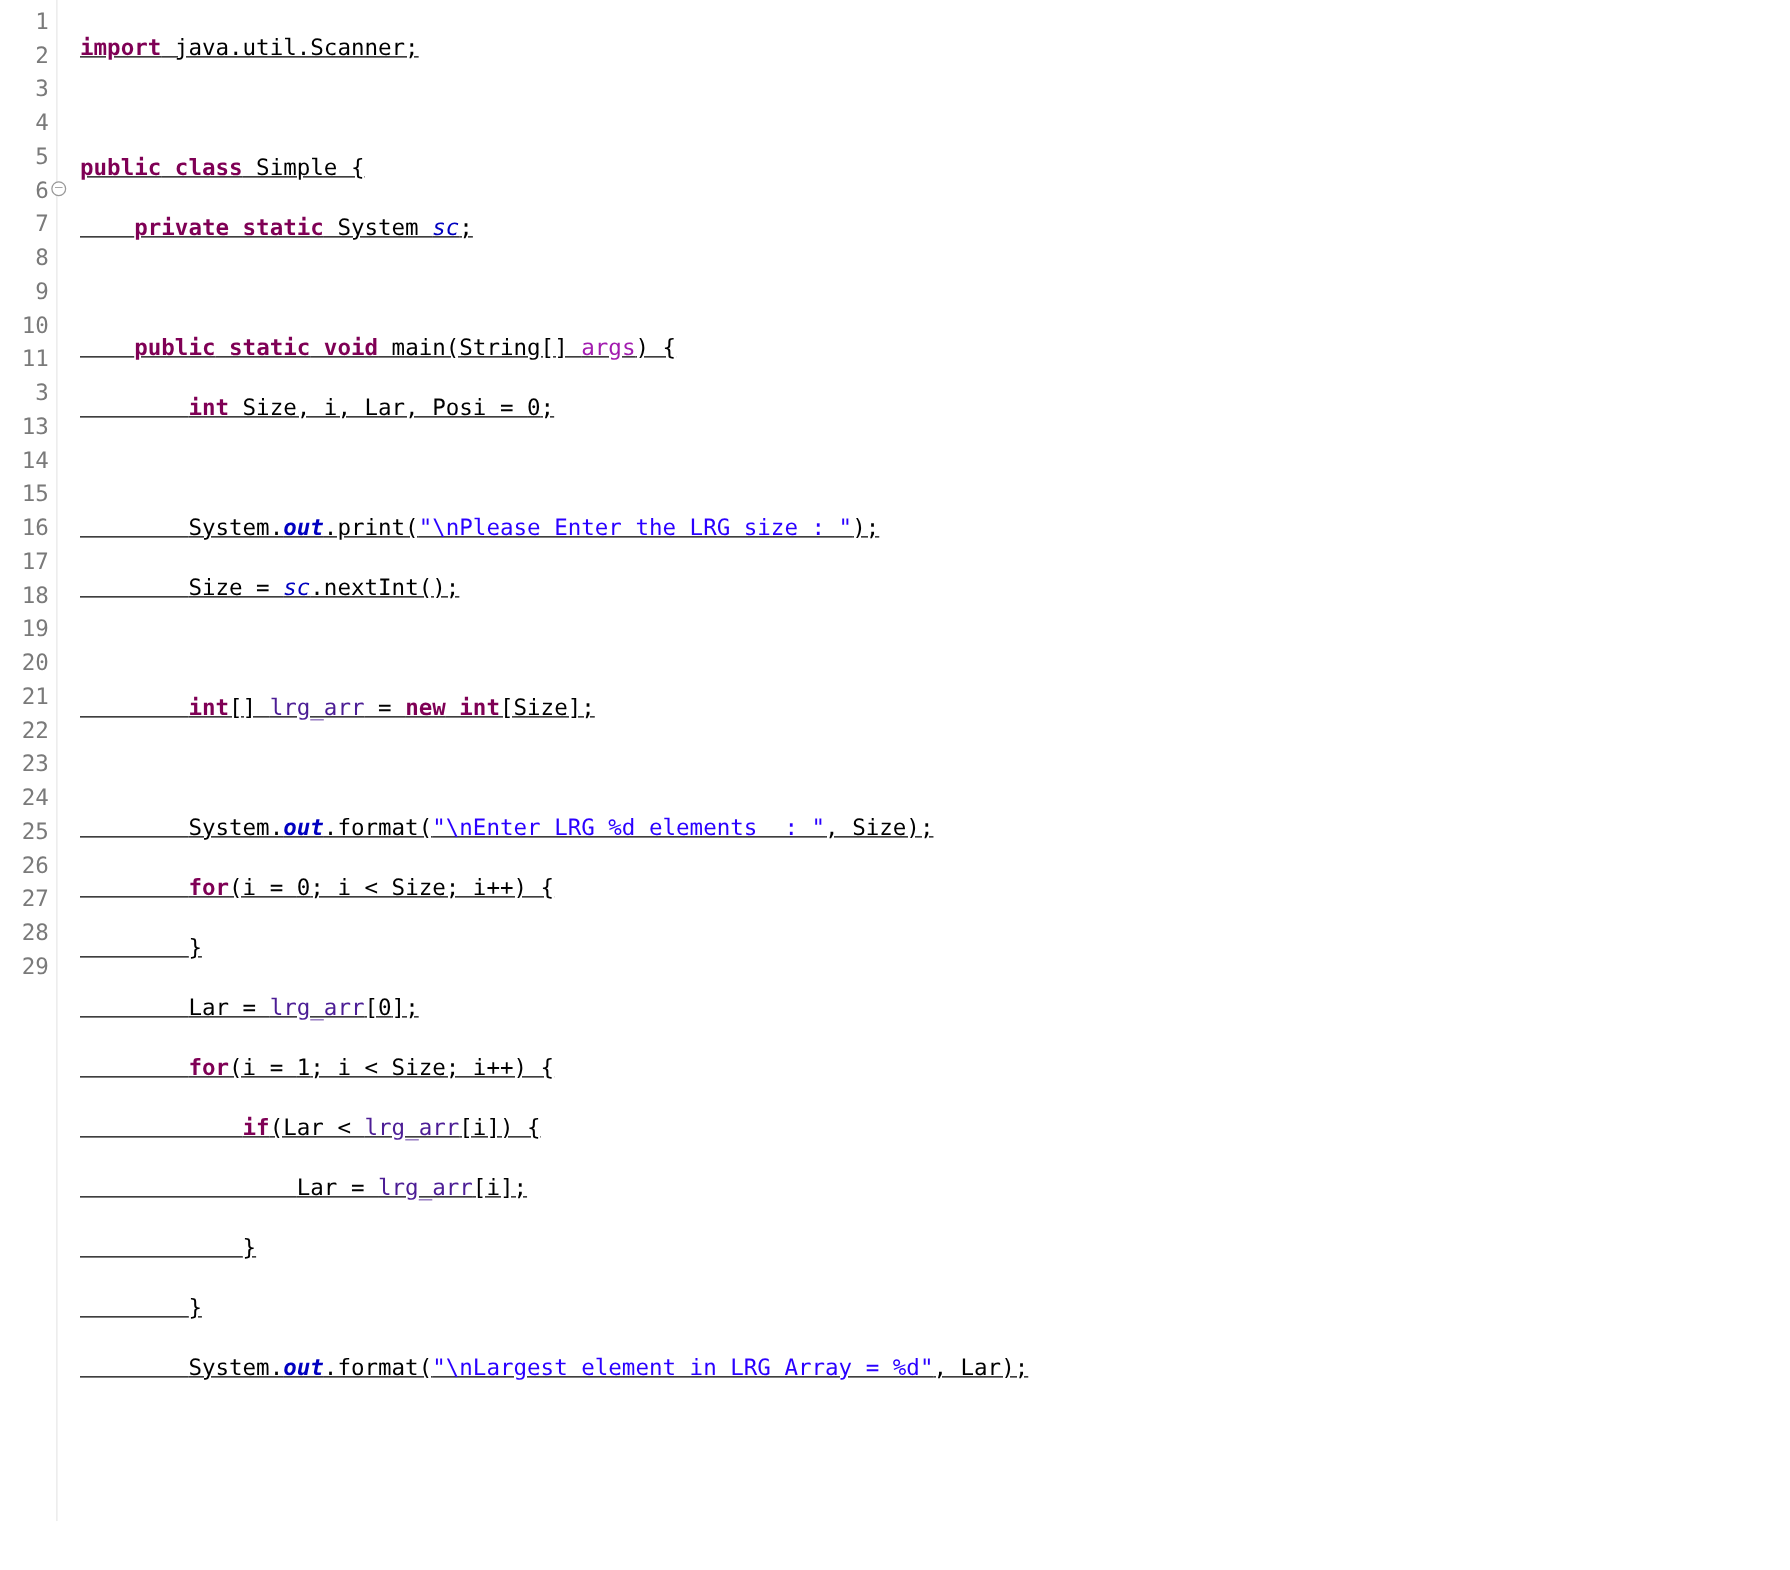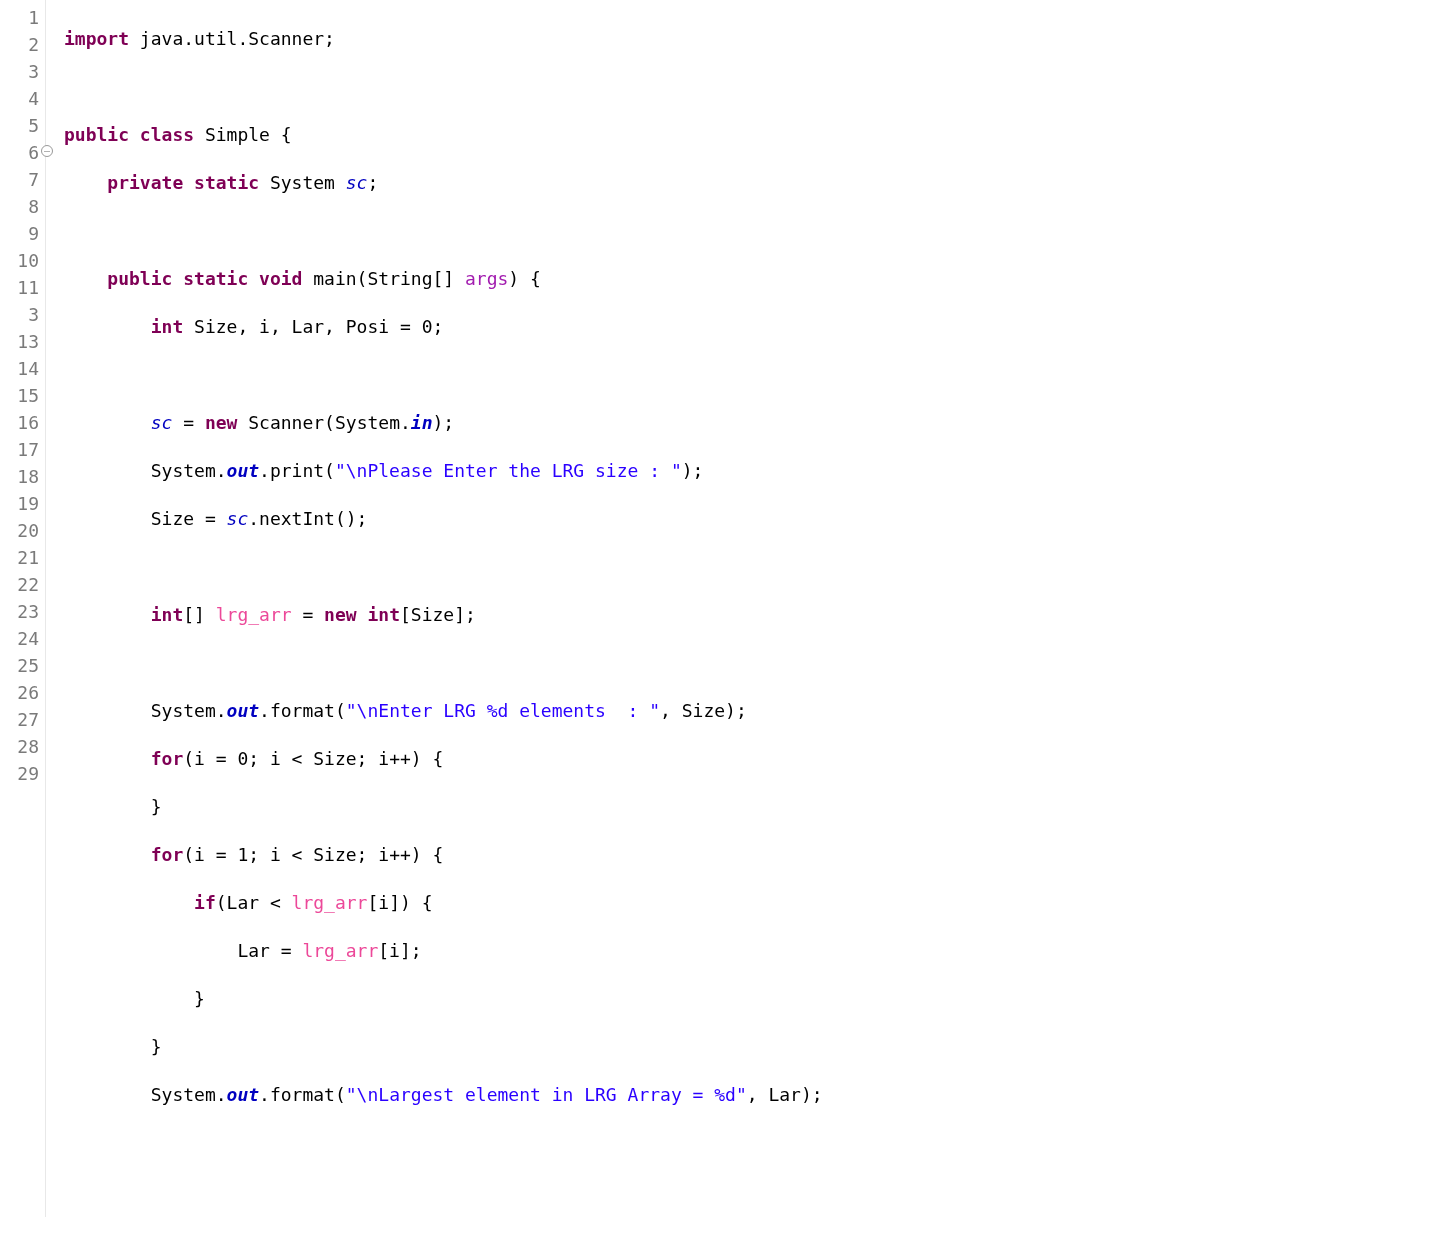--- a/index.html
+++ b/index.html
@@ -45,27 +45,28 @@
     color: #999;
   }
   .code {
     padding: 4px 0 4px 18px;
     flex: 1;
     white-space: pre;
   }
   .code .line {
     height: 27px;
     line-height: 27px;
+    text-decoration: underline;
   }
   .kw { color: #7f0055; font-weight: bold; }
   .str { color: #2a00ff; }
   .field { color: #0000c0; font-style: italic; }
   .staticf { color: #0000c0; font-style: italic; font-weight: bold; }
   .param { color: #a21caf; }
-  .var { color: #ec4899; }
+  .var { color: #4c1d95; }
   .num { color: #000; }
 </style>
 </head>
 <body>
 
 <div class="editor">
   <div class="gutter">
     <div class="ln">1</div>
     <div class="ln">2</div>
     <div class="ln">3</div>
@@ -99,29 +100,29 @@
 
   <div class="code">
 <div class="line"><span class="kw">import</span><span> java.util.Scanner;</span></div>
 <div class="line"></div>
 <div class="line"><span class="kw">public</span><span class="kw"> class</span><span> Simple {</span></div>
 <div class="line">    <span class="kw">private</span><span class="kw"> static</span><span> System </span><span class="field">sc</span><span>;</span></div>
 <div class="line"></div>
 <div class="line">    <span class="kw">public</span><span class="kw"> static</span><span class="kw"> void</span><span> main(String[] </span><span class="param">args</span><span>) {</span></div>
 <div class="line">        <span class="kw">int</span><span> Size, i, Lar, Posi = </span><span class="num">0</span><span>;</span></div>
 <div class="line"></div>
-<div class="line">        <span class="field">sc</span><span> = </span><span class="kw">new</span><span> Scanner(System.</span><span class="staticf">in</span><span>);</span></div>
 <div class="line">        <span>System.</span><span class="staticf">out</span><span>.print(</span><span class="str">"\nPlease Enter the LRG size : "</span><span>);</span></div>
 <div class="line">        <span>Size = </span><span class="field">sc</span><span>.nextInt();</span></div>
 <div class="line"></div>
 <div class="line">        <span class="kw">int</span><span>[] </span><span class="var">lrg_arr</span><span> = </span><span class="kw">new</span><span class="kw"> int</span><span>[Size];</span></div>
 <div class="line"></div>
 <div class="line">        <span>System.</span><span class="staticf">out</span><span>.format(</span><span class="str">"\nEnter LRG %d elements  : "</span><span>, Size);</span></div>
 <div class="line">        <span class="kw">for</span><span>(i = </span><span class="num">0</span><span>; i &lt; Size; i++) {</span></div>
 <div class="line">        <span>}</span></div>
+<div class="line">        <span>Lar = </span><span class="var">lrg_arr</span><span>[</span><span class="num">0</span><span>];</span></div>
 <div class="line">        <span class="kw">for</span><span>(i = </span><span class="num">1</span><span>; i &lt; Size; i++) {</span></div>
 <div class="line">            <span class="kw">if</span><span>(Lar &lt; </span><span class="var">lrg_arr</span><span>[i]) {</span></div>
 <div class="line">                <span>Lar = </span><span class="var">lrg_arr</span><span>[i];</span></div>
 <div class="line">            <span>}</span></div>
 <div class="line">        <span>}</span></div>
 <div class="line">        <span>System.</span><span class="staticf">out</span><span>.format(</span><span class="str">"\nLargest element in LRG Array = %d"</span><span>, Lar);</span></div>
 
 
 
   </div>

